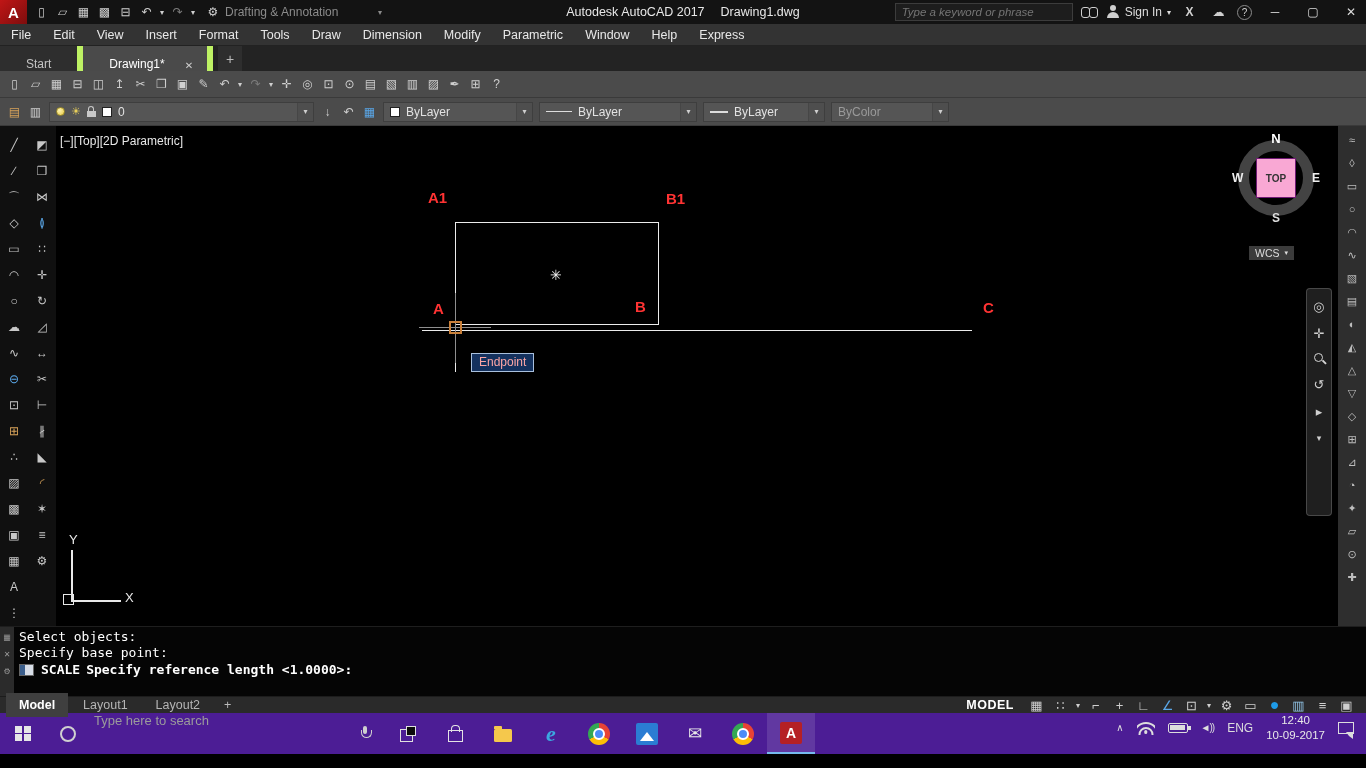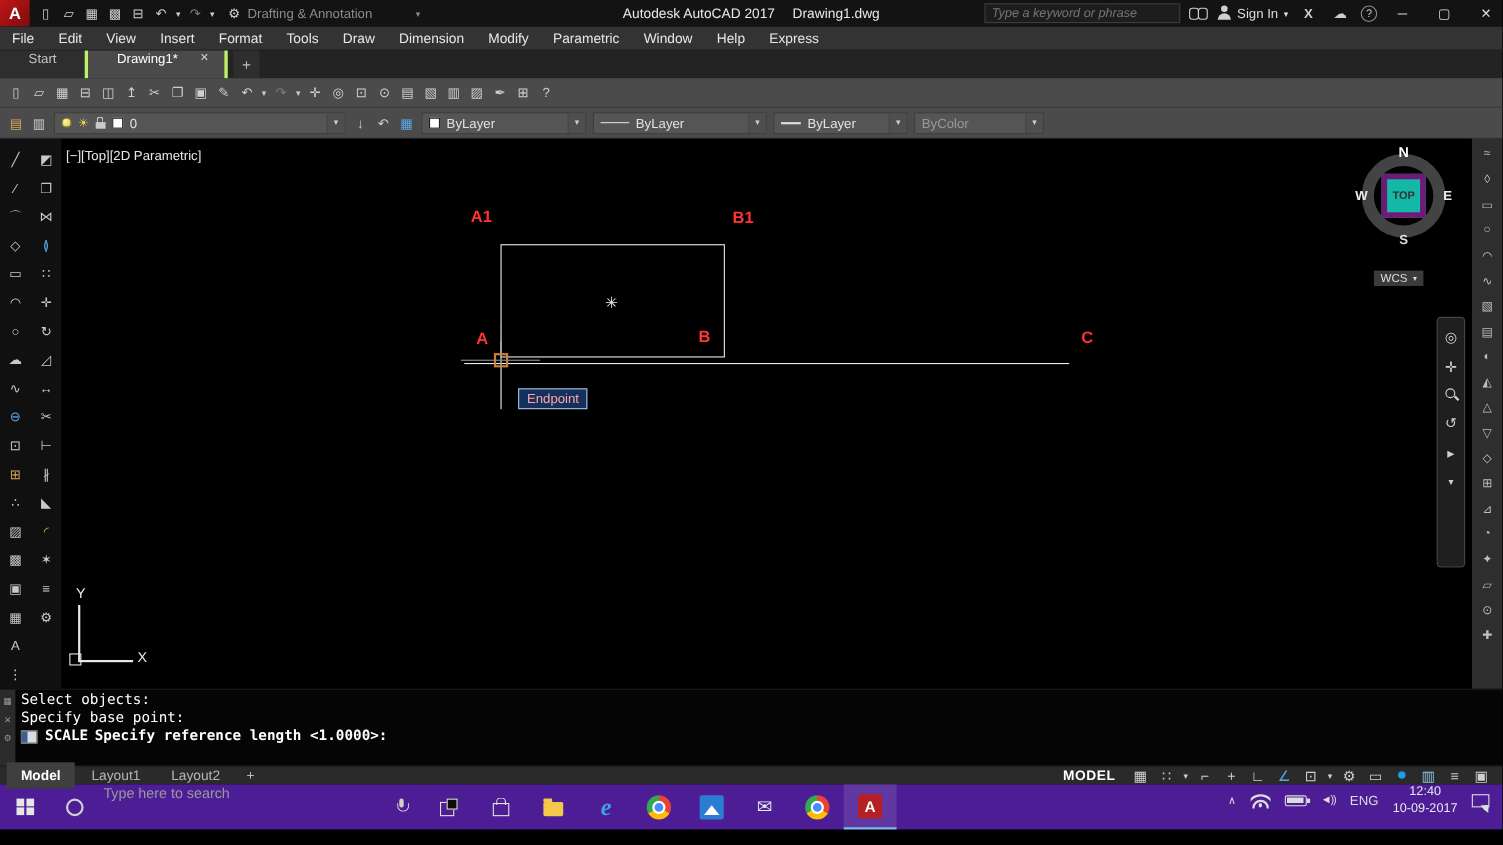--- a/index.html
+++ b/index.html
@@ -16,21 +16,21 @@
 .title-center{position:absolute;left:50%;transform:translateX(-50%);display:flex;gap:16px;color:#e8e8e8;font-size:12.5px;white-space:nowrap}
 .t-right{margin-left:auto;display:flex;align-items:center;gap:8px;padding-right:0}
 .hsearch{width:178px;height:18px;background:#1d1d1d;border:1px solid #3c3c3c;color:#9a9a9a;font-style:italic;font-size:11.5px;padding:0 6px;font-family:"Liberation Sans",sans-serif}
 .signin{display:flex;align-items:center;gap:5px}
 .wctl{width:30px;height:24px;display:flex;align-items:center;justify-content:center;color:#dcdcdc;font-size:12px}
 
 .menubar{height:22px;background:#333;display:flex;align-items:center;border-bottom:1px solid #222}
 .menu-item{padding:3px 11px;color:#e8e8e8;font-size:12.5px}
 
 .filetabs{height:25px;background:#232323;display:flex;align-items:stretch}
-.ftab{display:flex;align-items:flex-start;justify-content:center;font-size:12px;padding:0 26px;border-right:3px solid #bef264}
+.ftab{display:flex;align-items:flex-end;justify-content:center;font-size:12px;padding:0 26px;border-right:6px solid #bef264}
 .ftab.start{background:#2e2e2e;color:#c4c4c4}
 .ftab.active{background:#4a4a4a;color:#fff;gap:20px;padding:0 14px 0 26px}
 .ftab .x{font-size:10px;color:#cfcfcf}
 .ftab-add{width:24px;display:flex;align-items:center;justify-content:center;background:#2e2e2e;color:#bbb;margin-left:5px;font-size:14px}
 
 .tb{background:#4b4b4b;border-bottom:1px solid #3a3a3a;display:flex;align-items:center;padding:0 4px}
 .tb1{height:27px}.tb2{height:28px}
 .tb-icons{display:flex;align-items:center}
 .combo{height:20px;background:#555;border:1px solid #3e3e3e;display:flex;align-items:center;font-size:12px;color:#e2e2e2;margin:0 3px;padding-left:6px;gap:6px}
 .carrow{margin-left:auto;width:16px;height:100%;display:flex;align-items:center;justify-content:center;color:#cfcfcf;font-size:8px;border-left:1px solid #464646;background:#4e4e4e}
@@ -49,21 +49,21 @@
 .dockcol .ic{width:22px;height:22px;font-size:12px;color:#c8c8c8}
 .canvas{flex:1;position:relative;background:#000;overflow:hidden}
 .right-dock{width:28px;background:#2e2e2e;display:flex;flex-direction:column;align-items:center;gap:3px;padding-top:4px}
 .right-dock .ic{width:20px;height:20px;font-size:11px;color:#bdbdbd}
 .cv-label{position:absolute;color:#ff3333;font-size:15px;font-weight:bold}
 .geo{position:absolute}
 .tooltip{position:absolute;background:#14315e;border:1px solid #a9c0dd;color:#fca5a5;font-size:12px;padding:1px 7px 2px;white-space:nowrap}
 
 .vcube{position:absolute;top:8px;right:18px;width:88px;height:88px}
 .vc-ring{position:absolute;inset:6px;border-radius:50%;border:11px solid rgba(112,112,112,.6)}
-.vc-top{position:absolute;left:24px;top:24px;width:40px;height:40px;background:#14b8a6;border:5px solid #701a75;color:#333;font-size:10px;font-weight:bold;display:flex;align-items:center;justify-content:center}
+.vc-top{position:absolute;left:24px;top:24px;width:40px;height:40px;background:#f9a8d4;border:1px solid #701a75;color:#333;font-size:10px;font-weight:bold;display:flex;align-items:center;justify-content:center}
 .vc-n{position:absolute;top:-3px;left:50%;transform:translateX(-50%);color:#fff;font-weight:bold;font-size:13px}
 .vc-s{position:absolute;bottom:-3px;left:50%;transform:translateX(-50%);color:#ddd;font-weight:bold;font-size:12px}
 .vc-w{position:absolute;left:0;top:50%;transform:translateY(-50%);color:#eee;font-weight:bold;font-size:12px}
 .vc-e{position:absolute;right:0;top:50%;transform:translateY(-50%);color:#eee;font-weight:bold;font-size:12px}
 .wcs-chip{position:absolute;top:120px;right:44px;background:rgba(130,130,130,.45);color:#ddd;font-size:10.5px;padding:1px 6px;display:flex;align-items:center;gap:5px}
 .navbar{position:absolute;top:162px;right:6px;width:26px;height:228px;background:rgba(95,95,95,.32);border:1px solid rgba(150,150,150,.35);border-radius:4px;display:flex;flex-direction:column;align-items:center;gap:11px;padding-top:9px;color:#d5d5d5}
 .navbar .ic{width:18px;height:16px;font-size:13px}
 
 .mag{position:relative;width:13px;height:13px;display:inline-block}
 .mag::before{content:"";position:absolute;left:1px;top:1px;width:7px;height:7px;border:1.5px solid #d5d5d5;border-radius:50%}

